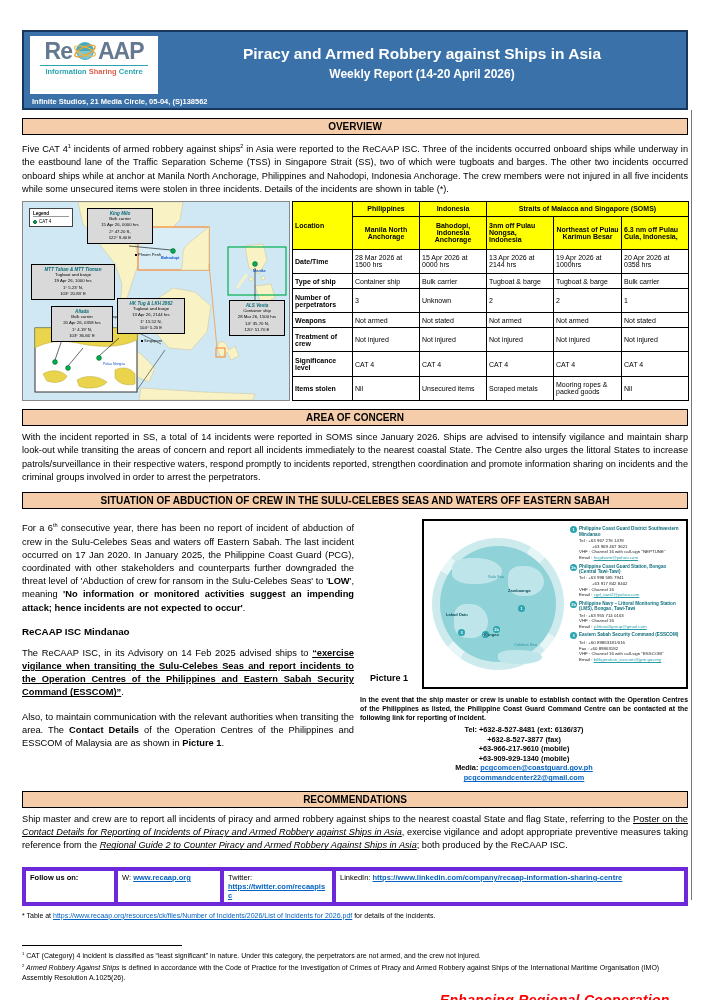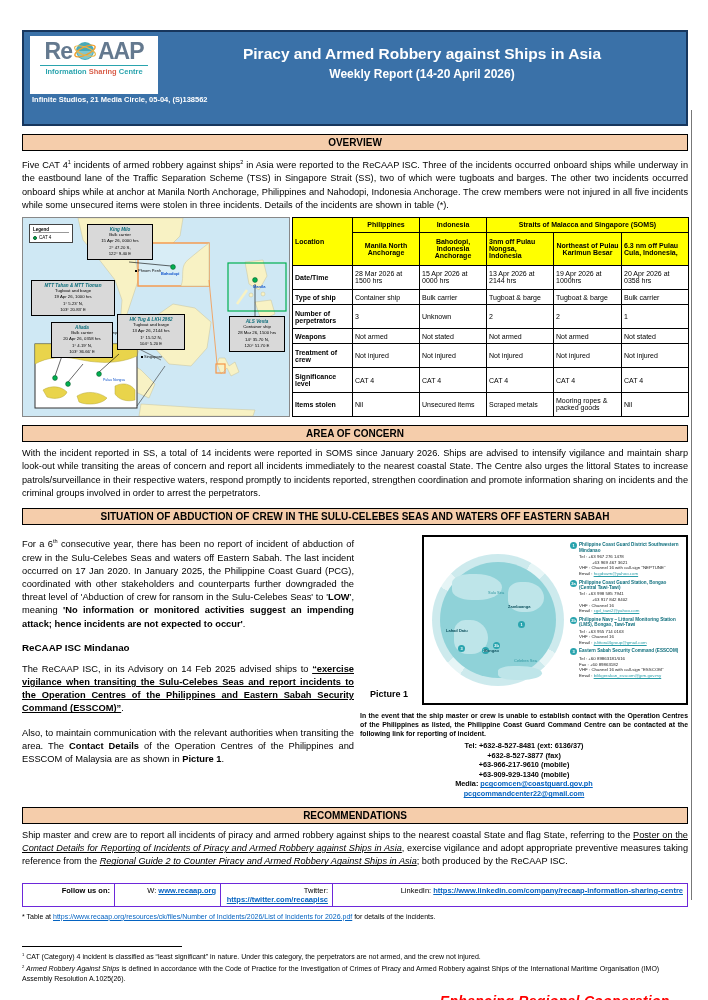--- a/index.html
+++ b/index.html
@@ -1,32 +1,32 @@
 <!DOCTYPE html>
 <html><head>
 <meta charset="utf-8">
 <style>
   * { box-sizing: border-box; margin: 0; padding: 0; }
   html,body { width:708px; height:1000px; background:#fff; font-family:"Liberation Sans", sans-serif; color:#000; position:relative; overflow:hidden; }
   .page { position:absolute; left:22px; top:30px; width:666px; }
   .artifact-line { position:absolute; left:691px; top:110px; width:1px; height:790px; background:#777; }
 
   
-  .header { position:relative; background:#3A71A8; border:2px solid #17365D; height:96px; }
+  .header { position:relative; background:#3A71A8; border:2px solid #17365D; height:80px; }
   .logo-box { position:absolute; left:6px; top:4px; width:128px; height:58px; background:#fff; padding:3px 2px 2px; text-align:center; }
   .logo-row { display:flex; align-items:center; justify-content:center; gap:1px; }
   .logo-re,.logo-aap { font-size:23px; font-weight:bold; color:#64798F; letter-spacing:-1px; line-height:24px; }
   .logo-globe { width:24px; height:24px; }
   .logo-line { height:1px; background:#2AA4AE; margin:2px 8px 1px; }
   .logo-sub { font-size:7.5px; color:#2AA4AE; font-weight:bold; }
   .logo-sub .shr { color:#D95F4B; }
   .header-titles { margin-left:134px; padding-top:13px; text-align:center; color:#fff; }
   .h-title { font-size:15.5px; font-weight:bold; }
   .h-sub { font-size:12px; font-weight:bold; margin-top:4px; }
-  .h-addr { position:absolute; left:8px; bottom:20px; color:#fff; font-size:7.5px; font-weight:bold; }
+  .h-addr { position:absolute; left:8px; bottom:2px; color:#fff; font-size:7.5px; font-weight:bold; }
 
   
   .bar { background:#F5CDAB; border:1px solid #000; text-align:center; font-weight:bold; font-size:10px; padding:2px 0; margin-top:8px; }
   .para { font-size:9.2px; line-height:13.4px; text-align:justify; margin-top:5px; }
 
   
   .map-table { display:flex; gap:2px; margin-top:4px; }
   .map { position:relative; width:268px; height:200px; border:1px solid #888; background:#CFE8F4; flex:none; }
   .map svg { position:absolute; left:0; top:0; }
   .legend { position:absolute; left:6px; top:6px; width:44px; background:#fff; border:1px solid #444; font-size:4.5px; padding:2px 3px; z-index:3; }
@@ -70,21 +70,21 @@
   .c-head { display:flex; gap:2px; align-items:flex-start; margin-bottom:1px; }
   .c-name { font-size:4.6px; line-height:5.4px; font-weight:bold; color:#0E6E7C; }
   .c-line { font-size:4.4px; line-height:5.6px; color:#222; padding-left:9px; }
   .t-link { color:#2A9DA8; text-decoration:underline; cursor:pointer; }
   .pic-note { margin-top:7px; font-size:6.9px; font-weight:bold; line-height:8.6px; text-align:justify; }
   .pcg-tel { text-align:center; font-size:7.3px; font-weight:bold; line-height:9.6px; margin-top:3px; }
   .b-link { color:#0563C1; text-decoration:underline; cursor:pointer; font-weight:bold; }
 
   
   table.ft { border-collapse:collapse; width:666px; table-layout:fixed; font-size:7.5px; margin-top:14px; }
-  table.ft td { border:1px solid #6d28d9; padding:2px 4px; vertical-align:top; word-wrap:break-word;text-align:right; }
+  table.ft td { border:4px solid #6d28d9; padding:2px 4px; vertical-align:top; word-wrap:break-word; }
   .ft-lbl { font-weight:bold; }
   .fn-star { font-size:7px; margin-top:6px; }
   .fn-sep { width:160px; border-top:1px solid #000; margin-top:26px; }
   .footnotes { font-size:7px; line-height:9.6px; margin-top:3px; }
   .tagline { color:#FF0000; font-weight:bold; font-style:italic; font-size:14px; text-align:right; padding-right:4px; margin-top:10px; letter-spacing:0.3px; }
   sup { font-size:60%; }
   .ital { font-style:italic; }
   .undl { text-decoration:underline; }
 </style>
 </head>

